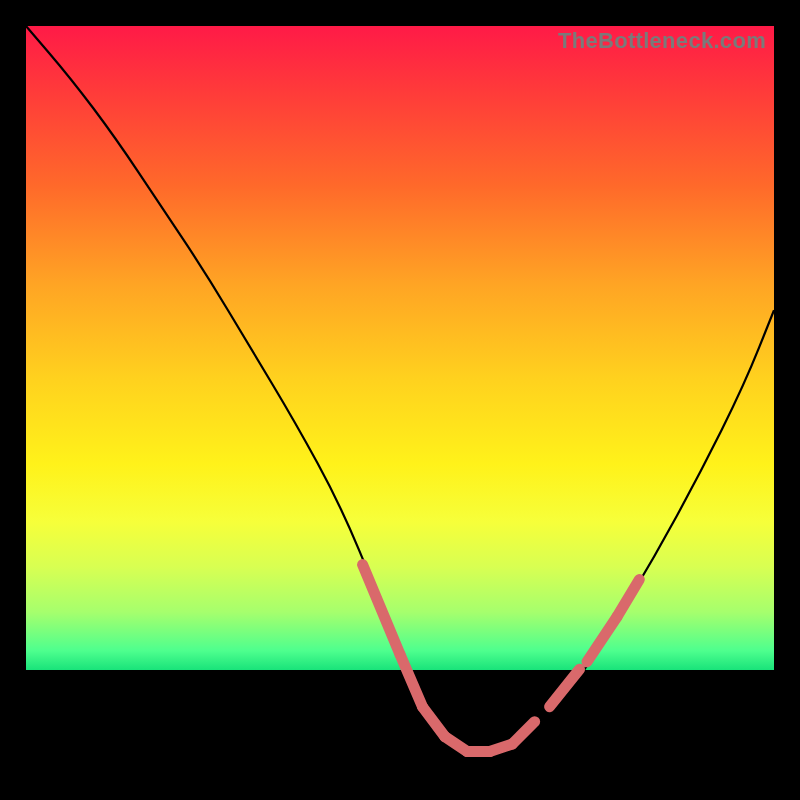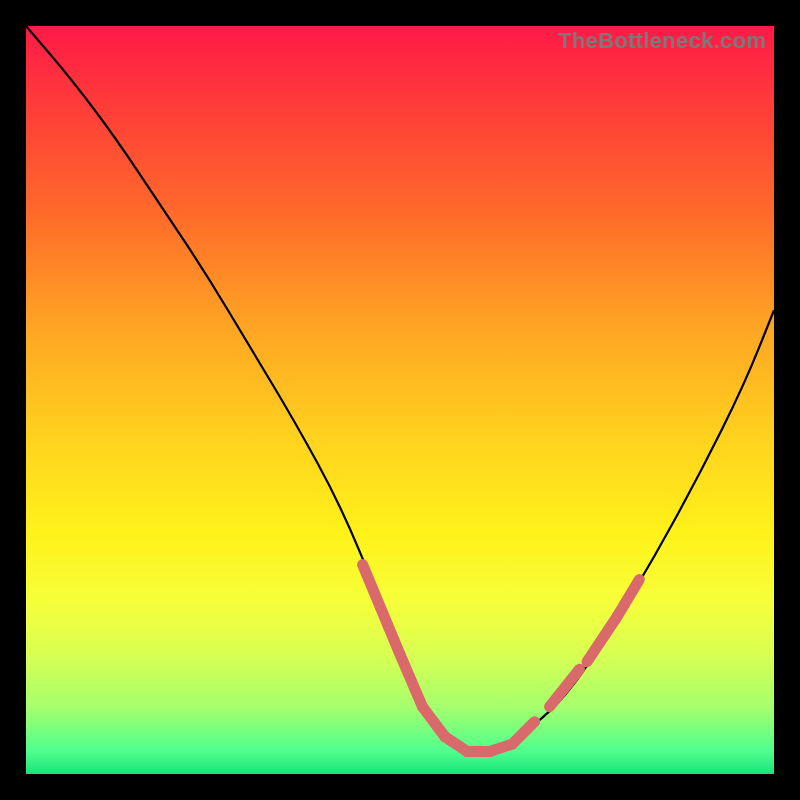--- a/index.html
+++ b/index.html
@@ -9,21 +9,21 @@
     height: 800px;
     background: #000;
     overflow: hidden;
     font-family: Arial, Helvetica, sans-serif;
   }
   .frame {
     position: absolute;
     left: 26px;
     top: 26px;
     width: 748px;
-    height: 748px;
+    height: 644px;
     background: linear-gradient(
       to bottom,
       #ff1a47 0%,
       #ff3a3a 10%,
       #ff6a2a 25%,
       #ffa424 40%,
       #ffd21e 55%,
       #fff21a 68%,
       #f6ff3a 77%,
       #d8ff52 84%,

